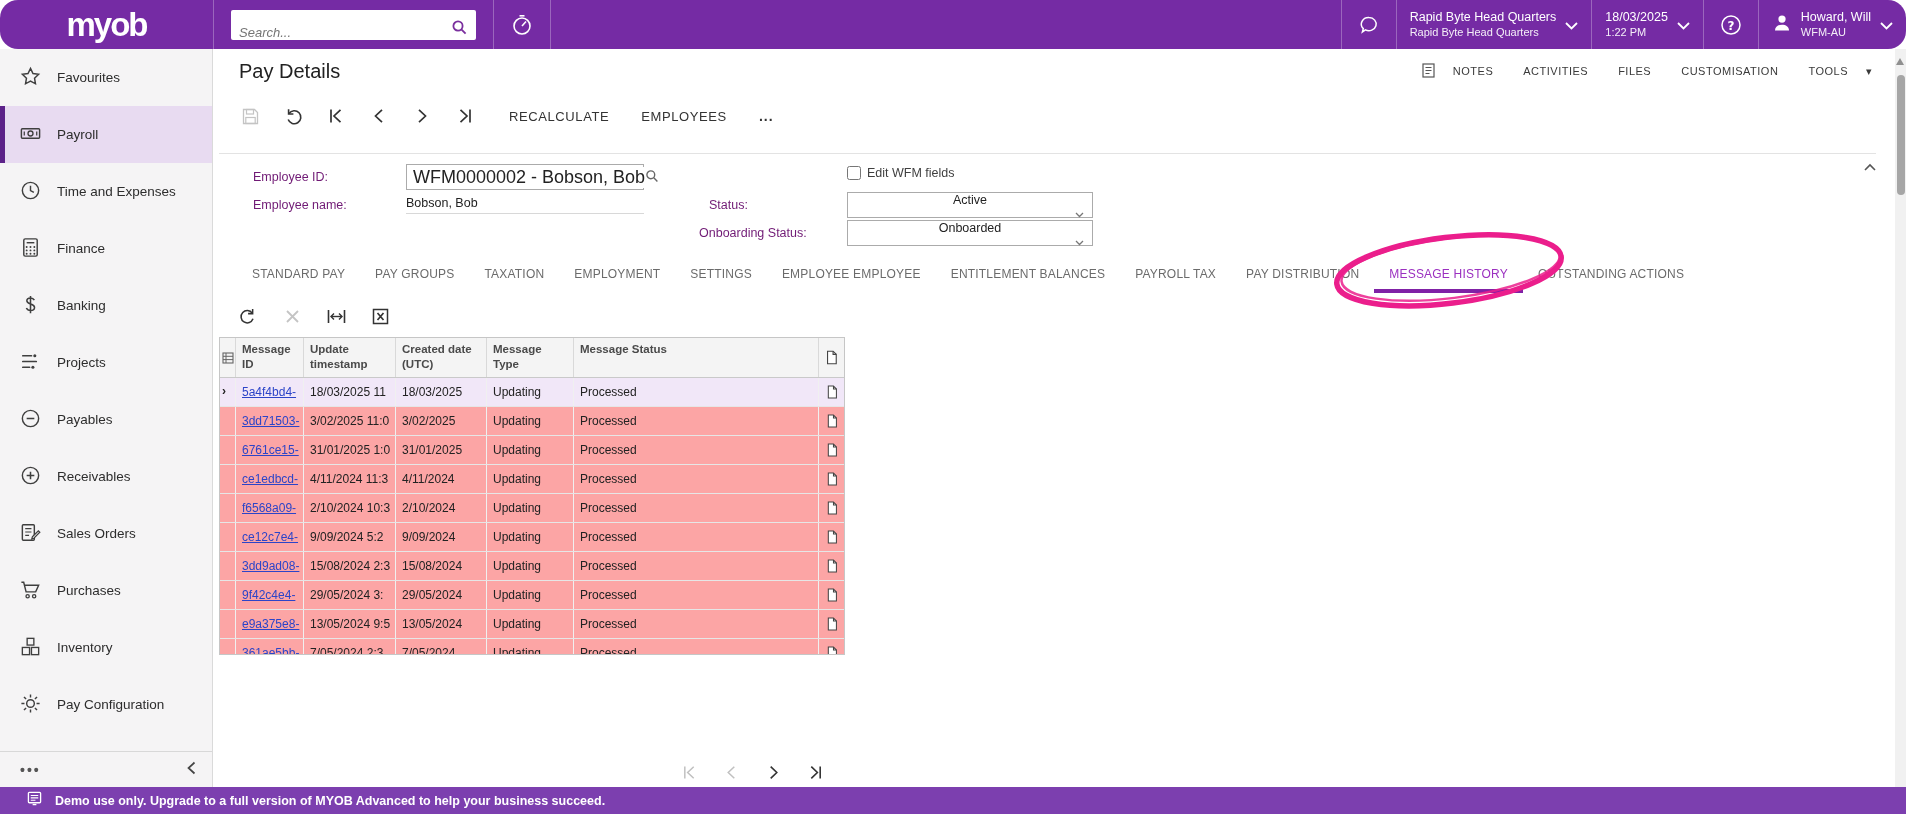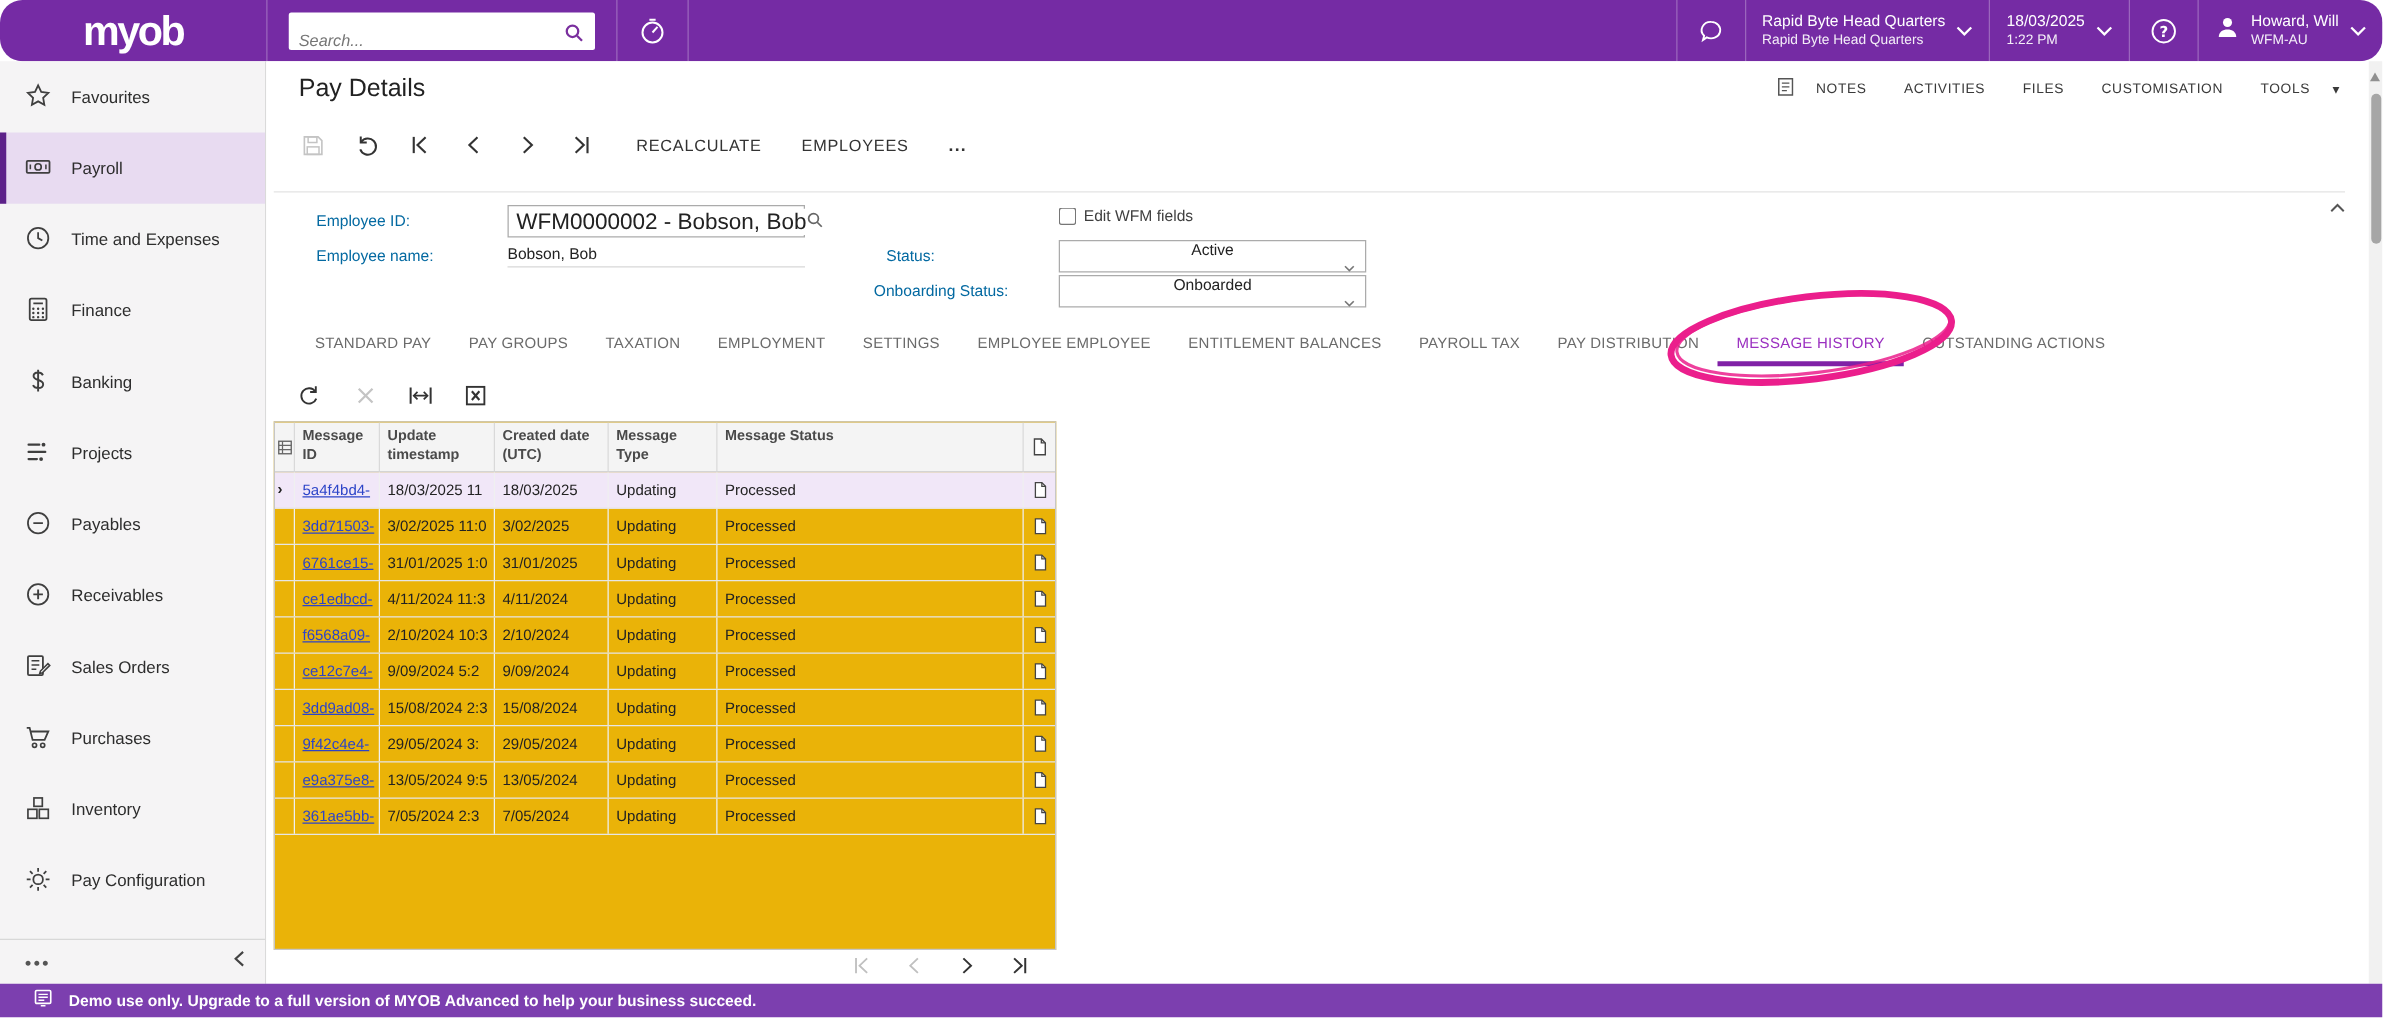--- a/index.html
+++ b/index.html
@@ -37,40 +37,40 @@
   .hdr-links { margin-left:auto; display:flex; align-items:center; gap:30px; font-size:11px; letter-spacing:.5px; color:#3a3a3a; }
   .hdr-link { display:flex; align-items:center; gap:18px; cursor:pointer;text-align:center; }
 
   .toolbar-row { position:absolute; top:48px; left:0; height:38px; display:flex; align-items:center; padding-left:22px; }
   .tbtn { width:30px; height:26px; display:flex; align-items:center; justify-content:center; margin-right:13px; cursor:pointer; }
   .txtbtn { font-size:13px; letter-spacing:.6px; color:#333; padding:0 16px; cursor:pointer; }
   .txtbtn.dots { font-weight:bold; font-size:14px; letter-spacing:1px; }
 
   .form-panel { position:absolute; top:104px; left:6px; right:30px; height:102px; border-top:1px solid #E3E3E3; }
   .collapse-chevron { position:absolute; right:-4px; top:-1px; cursor:pointer; padding:4px; }
-  .f-label { position:absolute; font-size:12.5px; color:#0369a1; }
+  .f-label { position:absolute; font-size:12.5px; color:#701a75; }
   .f-input { position:absolute; height:26px; border:1px solid #ABABAB; background:#fff; display:flex; align-items:center; padding:0 6px; font-size:12.5px; }
   .f-input input { border:none; outline:none; flex:1; font-size:18px; font-family:"Liberation Sans",sans-serif; color:#222; }
   .f-static { position:absolute; font-size:12.5px; color:#222; border-bottom:1px solid #D8D8D8; padding-bottom:3px; }
   .f-select { position:absolute; width:246px; height:26px; border:1px solid #ABABAB; background:#fff; display:flex; align-items:center; padding:0 8px; font-size:12.5px; color:#222; cursor:pointer;flex-direction:column; }
   .f-select .chev { margin-left:auto; color:#777; }
   .f-check { position:absolute; display:flex; align-items:center; gap:6px; font-size:12.5px; color:#3f3f3f; }
   .f-check input { width:14px; height:14px; }
 
   
   .tabs { position:absolute; top:210px; left:24px; right:10px; height:34px; display:flex; }
   .tab { padding:0 15px; display:flex; align-items:center; font-size:12px; color:#6b6b6b; letter-spacing:.2px; cursor:pointer; border-bottom:4px solid transparent; white-space:nowrap; }
   .tab.active { color:#9B30C0; border-bottom-color:#8021A6; position:relative; }
   .tab .annot { position:absolute; left:50%; top:50%; transform:translate(-50%,-54%); pointer-events:none; overflow:visible; }
 
   
   .grid-toolbar { position:absolute; top:252px; left:24px; height:30px; display:flex; align-items:center; gap:22px; }
   .gbtn { width:22px; height:22px; display:flex; align-items:center; justify-content:center; cursor:pointer; }
 
-  .grid { position:absolute; top:288px; left:6px; width:626px; height:423px; border:1px solid #C6C6C6; background:#eab308; overflow:hidden; }
+  .grid { position:absolute; top:288px; left:6px; width:626px; height:318px; border:1px solid #C6C6C6; background:#fca5a5; overflow:hidden; }
   .g-header, .g-row { display:grid; grid-template-columns:16px 68px 92px 91px 87px 245px 25px; }
   .g-header { background:#F4F4F4; border-bottom:1px solid #C9C9C9; }
   .g-header .hc { font-size:11.5px; font-weight:bold; color:#4a4a4a; padding:4px 6px; border-right:1px solid #D9D9D9; line-height:1.3; min-height:39px; display:flex; align-items:flex-start; }
   .g-header .hc.icon-c { align-items:center; justify-content:center; padding:0; }
   .g-header .hc:last-child { border-right:none; }
   .g-row { border-bottom:1px solid #E6E6E6; height:29px; }
   .g-row .c { font-size:12px; color:#222; padding:0 6px; line-height:28px; white-space:nowrap; overflow:hidden; border-right:1px solid #F0F0F0; }
   .g-row .c.icon-c { display:flex; align-items:center; justify-content:center; padding:0; border-right:none; }
   .g-row .c.sel-c { padding:0 2px; line-height:27px; font-weight:bold; color:#222; }
   .g-row.selected { background:#F1E7F8; }

